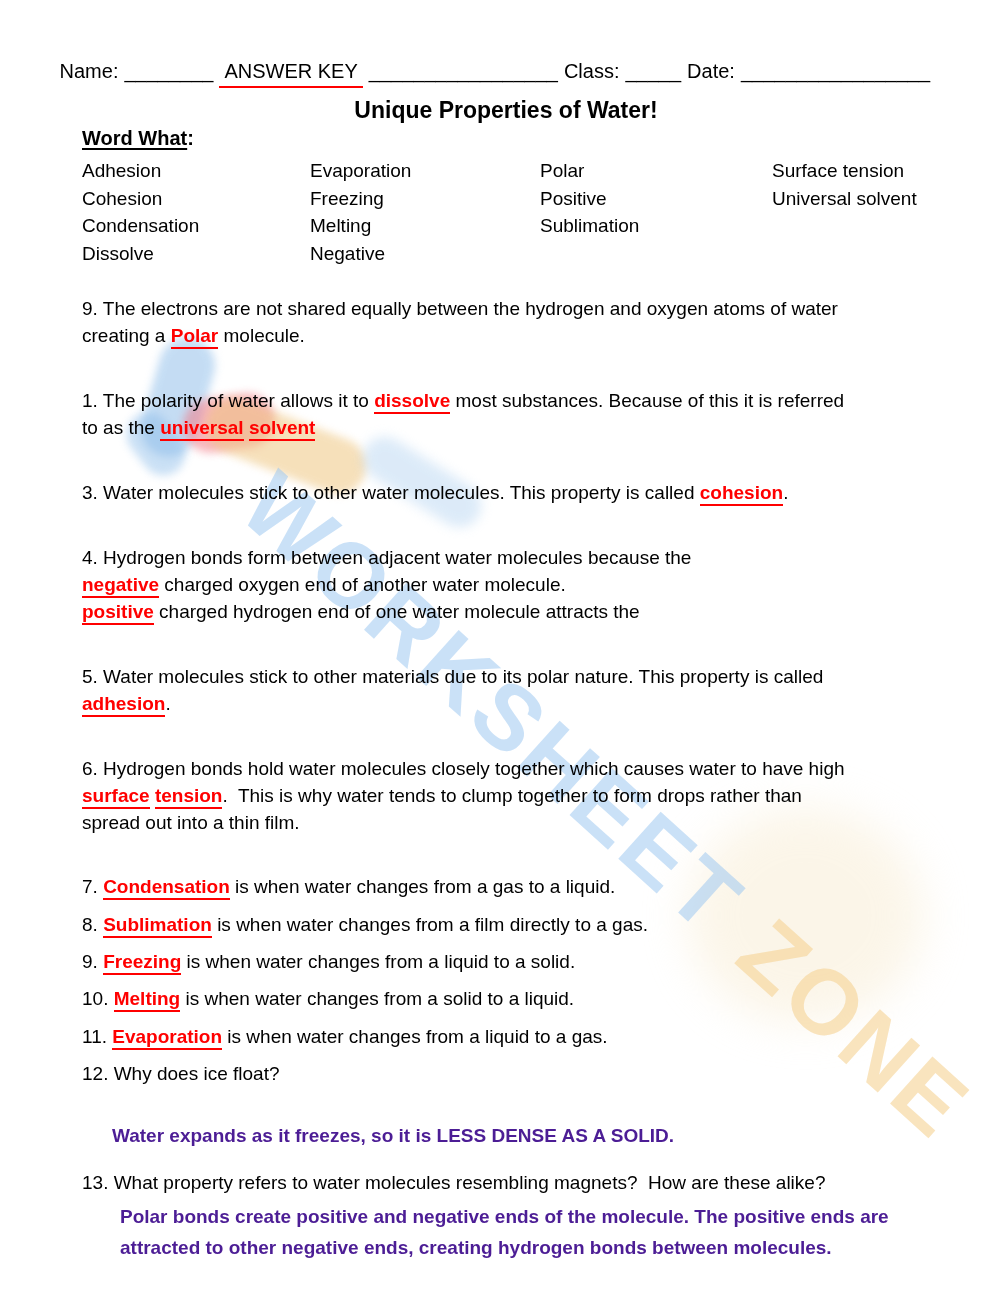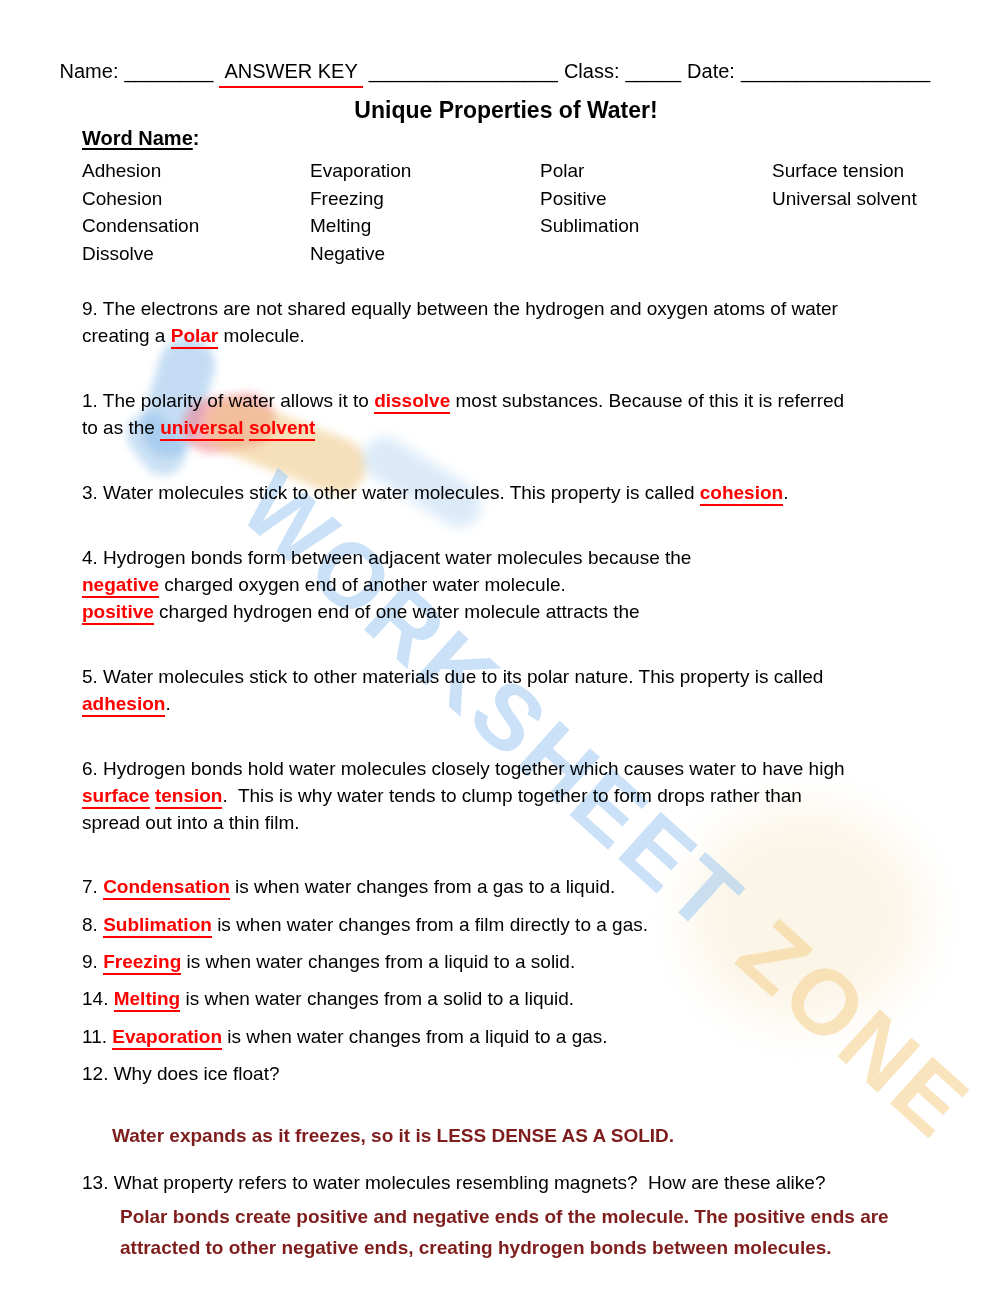--- a/index.html
+++ b/index.html
@@ -31,21 +31,21 @@
   .content{position:relative;z-index:2;padding:58px 70px 0 82px;}
   .header-line{display:flex;align-items:baseline;gap:6px;font-size:20px;line-height:27px;white-space:pre;justify-content:flex-end;}
   .answer-key{color:#000000;font-weight:normal;border-bottom:2.5px solid #ff0000;padding:0 5px 1px 5px;}
   .title{text-align:center;font-weight:bold;font-size:23px;line-height:30px;margin-top:7px;}
   .wb-label-row{font-size:20px;font-weight:bold;line-height:27px;margin-top:0;}
   .wb-label{text-decoration:underline;text-decoration-thickness:2px;text-underline-offset:3px;}
   .wb-grid{display:grid;grid-template-columns:228px 230px 232px 1fr;font-size:19px;line-height:27.5px;margin-top:5px;}
   .questions{margin-top:28px;font-size:19px;line-height:27px;}
   .q .line{white-space:nowrap;}
   .ans-blank{color:#ff0000;font-weight:bold;border-bottom:2.5px solid #ff0000;padding-bottom:1px;}
-  .ans-red{color:#7f1d1d;font-weight:bold;}
+  .ans-red{color:#4c1d95;font-weight:bold;}
   .ind12{margin-left:30px;}
   .ind13{margin-left:38px;line-height:31px;}
 </style>
 </head>
 <body>
 
 <div class="page">
 
   <div class="wm-layer">
     <div class="blob blob-blue1"></div>
@@ -63,21 +63,21 @@
 
     <div class="header-line">
       <span>Name:</span><span>________</span><span class="answer-key">ANSWER KEY</span><span>_________________</span>
       <span>Class:</span><span>_____</span>
       <span>Date:</span><span>_________________</span>
     </div>
 
     <div class="title">Unique Properties of Water!</div>
 
     <div class="wb-label-row">
-      <span class="wb-label">Word Name</span><span>:</span>
+      <span class="wb-label">Word What</span><span>:</span>
     </div>
 
     <div class="wb-grid">
         <div>
           <div>Adhesion</div>
           <div>Cohesion</div>
           <div>Condensation</div>
           <div>Dissolve</div>
         </div>
         <div>
@@ -126,21 +126,21 @@
         <div class="q" style="margin-bottom: 11px;">
           <div class="line"><span>7. </span><span class="ans-blank">Condensation</span><span> is when water changes from a gas to a liquid.</span></div>
         </div>
         <div class="q" style="margin-bottom: 10px;">
           <div class="line"><span>8. </span><span class="ans-blank">Sublimation</span><span> is when water changes from a film directly to a gas.</span></div>
         </div>
         <div class="q" style="margin-bottom: 10px;">
           <div class="line"><span>9. </span><span class="ans-blank">Freezing</span><span> is when water changes from a liquid to a solid.</span></div>
         </div>
         <div class="q" style="margin-bottom: 11px;">
-          <div class="line"><span>14. </span><span class="ans-blank">Melting</span><span> is when water changes from a solid to a liquid.</span></div>
+          <div class="line"><span>10. </span><span class="ans-blank">Melting</span><span> is when water changes from a solid to a liquid.</span></div>
         </div>
         <div class="q" style="margin-bottom: 10px;">
           <div class="line"><span>11. </span><span class="ans-blank">Evaporation</span><span> is when water changes from a liquid to a gas.</span></div>
         </div>
         <div class="q" style="margin-bottom: 35px;">
           <div class="line"><span>12. Why does ice float?</span></div>
         </div>
         <div class="q ind12" style="margin-bottom: 20px;">
           <div class="line"><span class="ans-red">Water expands as it freezes, so it is LESS DENSE AS A SOLID.</span></div>
         </div>

